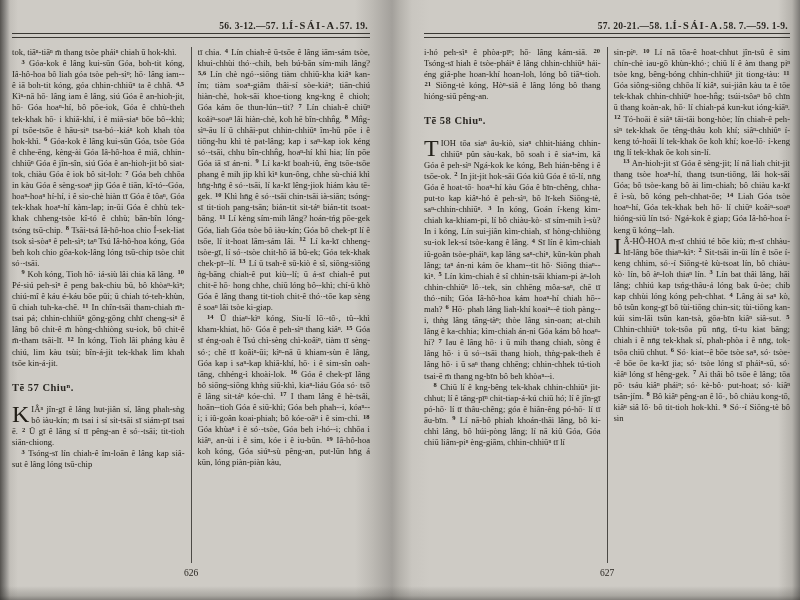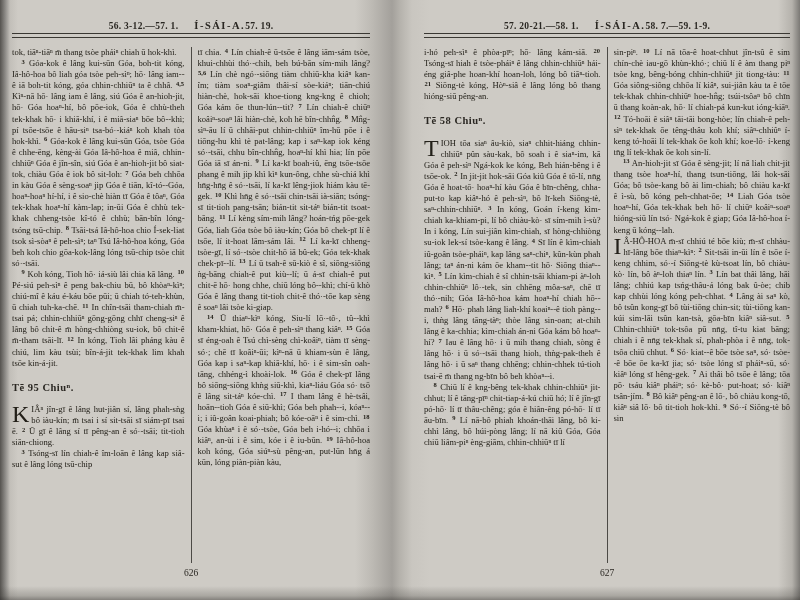--- a/index.html
+++ b/index.html
@@ -17,25 +17,25 @@
   .book::after{
     content:"";position:absolute;left:0;right:0;bottom:0;height:14px;
     background:linear-gradient(180deg,rgba(0,0,0,0) 0%,rgba(60,58,54,.25) 70%,rgba(40,38,35,.45) 100%);
     pointer-events:none;
   }
   .page{position:absolute;top:20px;height:572px;color:#26231e;}
   .page-left{left:12px;width:358px;}
   .page-right{left:424px;width:366px;}
 
   .page-header{
-    display:flex;justify-content:center;align-items:baseline;
+    display:flex;justify-content:flex-end;align-items:baseline;
     font-weight:bold;font-size:10px;padding:0 2px;color:#2a2722;
   }
   .page-header .ref{font-size:9.5px;letter-spacing:.3px;}
-  .page-header .title{font-size:10.5px;letter-spacing:1.5px;margin-left:16px;}
+  .page-header .title{font-size:10.5px;letter-spacing:1.5px;}
   .double-rule{
     margin-top:2px;height:3px;
     border-top:1.4px solid #3a3833;border-bottom:.8px solid #3a3833;
   }
   .columns{display:flex;margin-top:9px;height:516px;overflow:hidden;}
   .col{
     flex:1 1 0;overflow:hidden;
     font-size:8.6px;line-height:11.1px;text-align:justify;
     color:#232019;
   }
@@ -70,21 +70,21 @@
       <span class="ref">56. 3-12.—57. 1.</span>
       <span class="title">Í-SÁI-A.</span>
       <span class="ref">57. 19.</span>
     </div>
     <div class="double-rule"></div>
     <div class="columns">
       <div class="col">
           <p class="cont">tok, tiāⁿ-tiāⁿ m̄ thang tsòe pháiⁿ chiah ū hok-khì.</p>
           <p class=""><sup class="v">3</sup> Góa-kok ê lâng kui-sūn Góa, boh-tit kóng, Iâ-hô-hoa bô liah góa tsòe peh-sìⁿ; hō· lâng iam--ê iā boh-tit kóng, góa chhin-chhiūⁿ ta ê chhâ. <sup class="v">4,5</sup> Kìⁿ-nā hō· lâng iam ê lâng, siú Góa ê an-hioh-jit, hō· Góa hoaⁿ-hí, bô pōe-iok, Góa ê chhù-theh tek-khak hō· i khiā-khí, i ê miâ-siaⁿ bōe bô--khì; pí tsōe-tsōe ê hāu-siⁿ tsa-bó·-kiáⁿ koh khah tòa hok-khì. <sup class="v">6</sup> Góa-kok ê lâng kui-sūn Góa, tsòe Góa ê chhe-ēng, kèng-ài Góa Iâ-hô-hoa ê miâ, chhin-chhiūⁿ Góa ê jîn-sîn, siú Góa ê an-hioh-jit bô siat-tok, chiàu Góa ê iok bô sit-loh: <sup class="v">7</sup> Góa beh chhōa in kàu Góa ê sèng-soaⁿ jip Góa ê tiān, kî-tó--Góa, hoaⁿ-hoaⁿ hí-hí, i ê sio-chè hiàn tī Góa ê tôaⁿ, Góa tek-khak hoaⁿ-hí kàm-lap; in-ūi Góa ê chhù tek-khak chheng-tsòe kî-tó ê chhù; bān-bîn lóng-tsóng tsū-chip. <sup class="v">8</sup> Tsāi-tsá Iâ-hô-hoa chio Í-sek-liat tsok sì-sòaⁿ ê peh-sìⁿ; taⁿ Tsú Iâ-hô-hoa kóng, Góa beh koh chio gōa-kok-lâng lóng tsū-chip tsòe chit só·-tsāi.</p>
           <p class=""><sup class="v">9</sup> Koh kóng, Tioh hō· iá-siù lâi chia kā lâng. <sup class="v">10</sup> Pé-siú peh-sìⁿ ê peng bak-chiu bū, bô khòaⁿ-kìⁿ; chiú-mî ê káu é-káu bōe pūi; ū chiah tó-teh-khùn, ū chiah tuh-ka-chē. <sup class="v">11</sup> In chîn-tsāi tham-chiah m̄-tsai pá; chhin-chhiūⁿ gōng-gōng chhī cheng-siⁿ ê lâng bô chit-ê m̄ hòng-chhiòng su-iok, bô chit-ê m̄-tham tsāi-lī. <sup class="v">12</sup> In kóng, Tioh lâi pháng kàu ê chiú, lim kàu tsùi; bîn-á-jit tek-khak lim khah tsōe kin-á-jit.</p>
-          <div class="chapter-heading">Tē 95 Chiuⁿ.</div>
+          <div class="chapter-heading">Tē 57 Chiuⁿ.</div>
           <p class="cont"><span class="dropcap">K</span>IÂⁿ jîn-gī ê lâng hut-jiân sí, lâng phah-sǹg bô iàu-kín; m̄ tsai i sí sit-tsāi sī siám-pī tsai ē. <sup class="v">2</sup> Ū gī ê lâng sí tī pêng-an ê só·-tsāi; tit-tioh siān-chiong.</p>
           <p class=""><sup class="v">3</sup> Tsóng-sī lín chiah-ê îm-loān ê lâng kap siâ-sut ê lâng lóng tsū-chip</p>
         </div>
       <div class="col-divider"></div>
       <div class="col">
           <p class="cont">tī chia. <sup class="v">4</sup> Lín chiah-ê ū-tsōe ê lâng iām-sám tsòe, khui-chhùi thó·-chih, beh bú-bān sím-mih lâng? <sup class="v">5,6</sup> Lín chè ngó·-siōng tiàm chhiū-kha kiâⁿ kan-îm; tiàm soaⁿ-giâm thâi-sí sòe-kiáⁿ; tiān-chiú hiàn-chè, hok-sāi khoe-tiong kng-kng ê chioh; Góa kám ōe thun-lún--tit? <sup class="v">7</sup> Lín chiah-ê chiūⁿ koâiⁿ-soaⁿ lâi hiàn-chè, koh hē bîn-chhn̂g. <sup class="v">8</sup> Mn̂g-sìⁿ-āu lí ū chhāi-put chhin-chhiūⁿ îm-hū pōe i ê tiōng-hu khì tè pat-lâng; kap i saⁿ-kap iok kéng só·-tsāi, chhu bîn-chhn̂g, hoaⁿ-hí khì hia; lín pōe Góa iā sī án-ni. <sup class="v">9</sup> Lí ka-kī boah-iû, ēng tsōe-tsōe phang ê mih jip khì kìⁿ kun-ông, chhe sù-chiá khì hn̄g-hn̄g ê só·-tsāi, lí ka-kī lêng-jiok hiám kàu tē-gek. <sup class="v">10</sup> Khì hn̄g ê só·-tsāi chin-tsāi ià-siān; tsóng-sī tit-tioh pang-tsān; bián-tit sit-táⁿ bián-tit tsoat-bāng. <sup class="v">11</sup> Lí kèng sím-mih lâng? hoán-tńg pōe-gek Góa, liah Góa tsòe bô iàu-kín; Góa bô chek-pī lí ê tsōe, lí it-hoat lām-sám lâi. <sup class="v">12</sup> Lí ka-kī chheng-tsòe-gī, lí só·-tsòe chit-hō iā bû-ek; Góa tek-khak chek-pī--lí. <sup class="v">13</sup> Lí ū tsah-ê sū-kiò ê sî, siōng-siōng ǹg-bāng chiah-ê put kiù--lí; ū á-sī chiah-ê put chit-ē hō· hong chhe, chiū lóng bô--khì; chí-ū khò Góa ê lâng thang tit-tioh chit-ê thó·-tōe kap sèng ê soaⁿ lâi tsòe ki-giap.</p>
           <p class=""><sup class="v">14</sup> Ū thiaⁿ-kìⁿ kóng, Siu-lí lō·-tô·, tû--khì kham-khiat, hō· Góa ê peh-sìⁿ thang kiâⁿ. <sup class="v">15</sup> Góa sī éng-oah ê Tsú chì-sèng chì-koâiⁿ, tiàm tī sèng-só·; chē tī koâiⁿ-ūi; kìⁿ-nā ū khiam-sùn ê lâng, Góa kap i saⁿ-kap khiā-khí, hō· i ê sim-sîn oah-tāng, chhéng-ì khoài-lok. <sup class="v">16</sup> Góa ê chek-pī lâng bô siōng-siōng khǹg siū-khì, kiaⁿ-liáu Góa só· tsō ê lâng sit-táⁿ kóe-chì. <sup class="v">17</sup> I tham lâng ê hè-tsâi, hoān--tioh Góa ê siū-khì; Góa beh phah--i, kóaⁿ--i; i iû-goân koai-phiah; bô kóe-oāⁿ i ê sim-chì. <sup class="v">18</sup> Góa khùaⁿ i ê só·-tsòe, Góa beh i-hó--i; chhōa i kiâⁿ, an-ùi i ê sim, kóe i ê iu-būn. <sup class="v">19</sup> Iâ-hô-hoa koh kóng, Góa siúⁿ-sù pêng-an, put-lūn hn̄g á kūn, lóng piàn-piàn kàu,</p>
         </div>
     </div>
     <div class="page-number">626</div>

